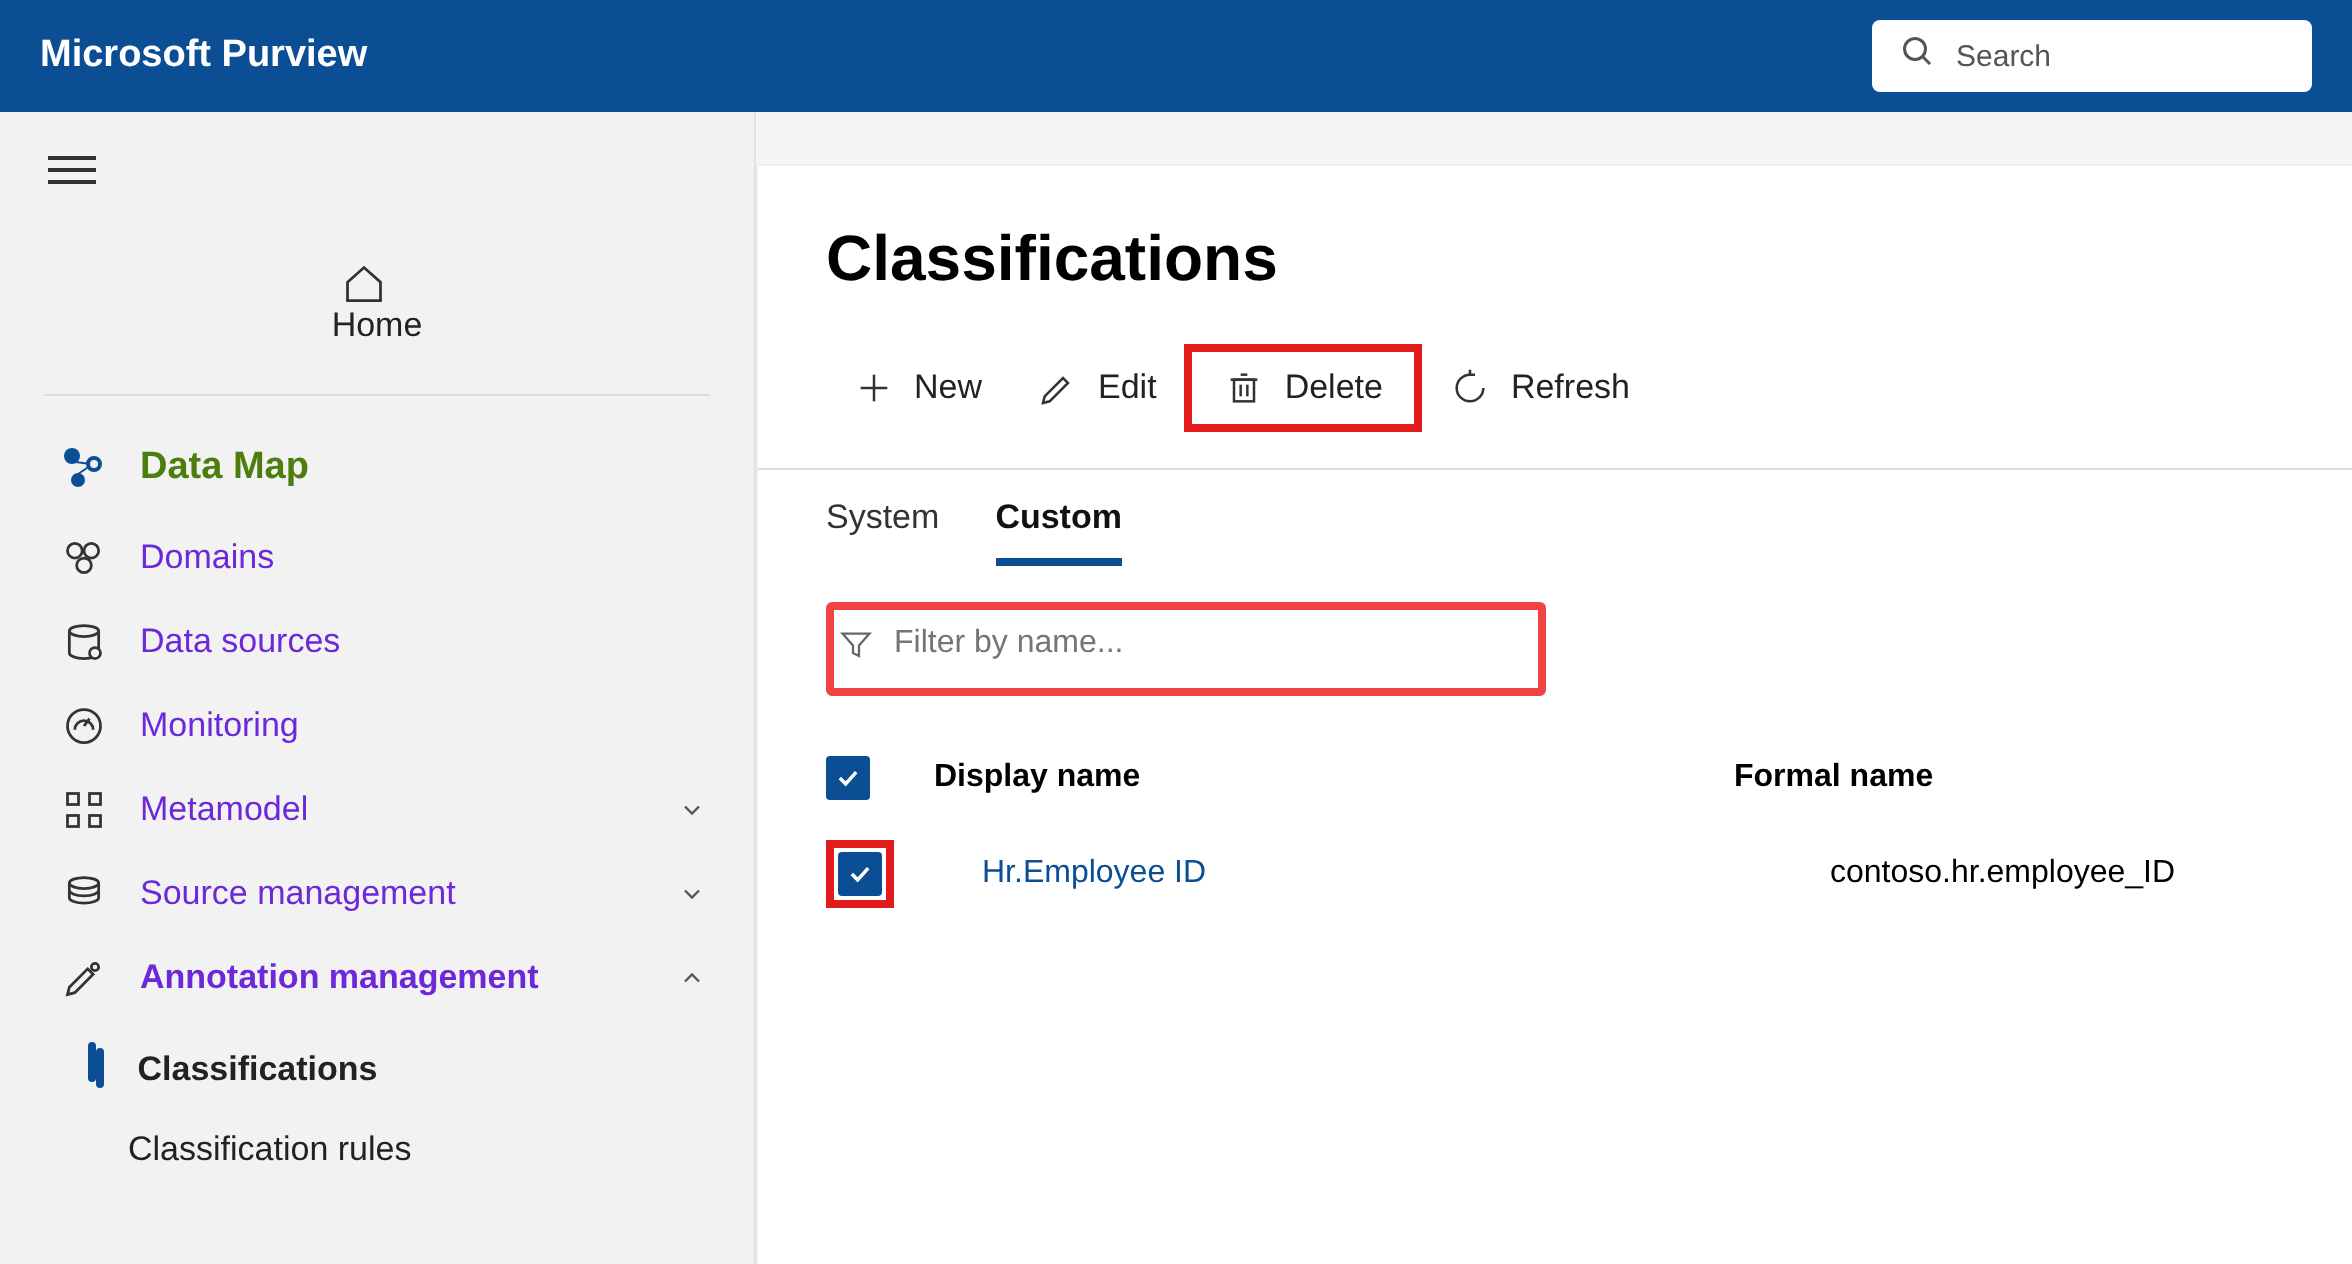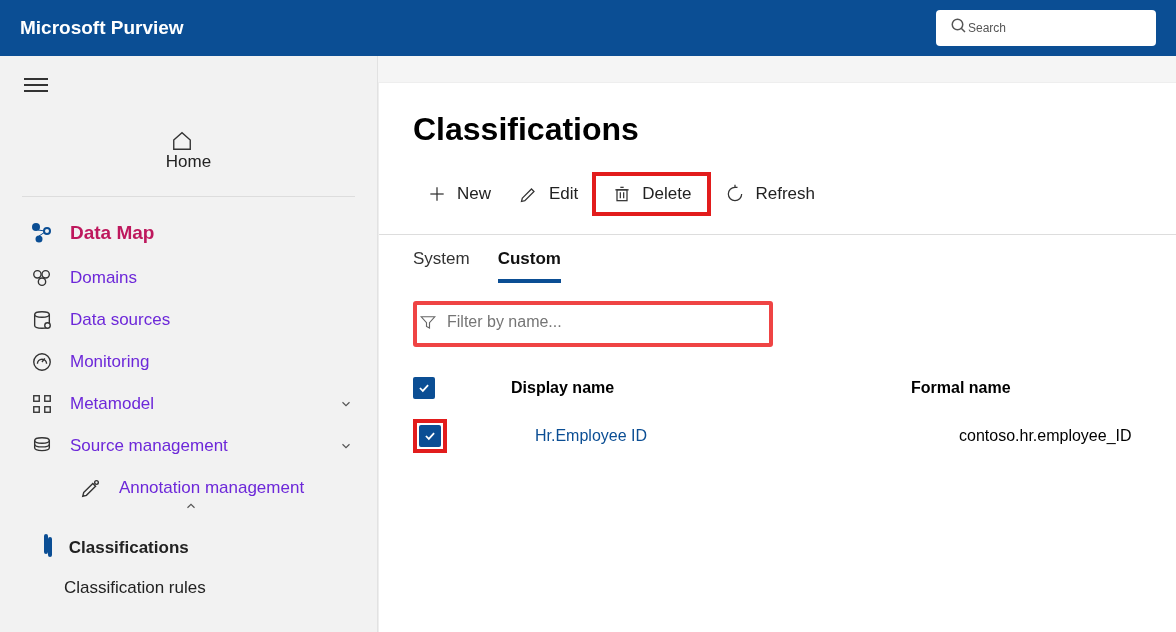--- a/index.html
+++ b/index.html
@@ -1,41 +1,41 @@
 <!DOCTYPE html>
 <html><head>
 <meta charset="utf-8">
 <style>
   * { box-sizing: border-box; margin: 0; padding: 0; }
   body { font-family: "Segoe UI", -apple-system, sans-serif; background: #f5f5f5; overflow: hidden; width: 1176px; height: 632px; }
 
   .top-bar { background: #0b4e94; color: #fff; height: 56px; display: flex; align-items: center; padding: 0 20px; justify-content: space-between; }
   .app-title { font-size: 19px; font-weight: 600; }
   .search-box { background: #fff; border-radius: 4px; display: flex; align-items: center; padding: 6px 14px; width: 220px; height: 36px; color: #555; }
-  .search-box input { border: none; outline: none; font-size: 12px; margin-left: 0; background: transparent; color: #333; width: 100%; }
+  .search-box input { border: none; outline: none; font-size: 15px; margin-left: 10px; background: transparent; color: #333; width: 100%; }
   .search-box input::placeholder { color: #555; }
 
   .workspace { display: flex; height: calc(100% - 56px); }
 
   .sidebar { width: 378px; background: #f2f2f2; padding: 18px 0 0 0; border-right: 1px solid #e2e2e2; }
   .hamburger { padding: 0 24px 18px 24px; }
   .hamburger-lines { display: inline-block; width: 24px; }
   .hamburger-lines span { display: block; height: 2px; background: #333; margin: 4px 0; }
 
   .side-item { display: flex; align-items: center; padding: 12px 28px; font-size: 17px; color: #222; cursor: pointer; flex-direction: column; }
   .side-item .icon-slot { width: 28px; margin-right: 14px; display: flex; align-items: center; justify-content: center; }
   .side-divider { border: none; border-top: 1px solid #ddd; margin: 12px 22px; }
-  .side-section { display: flex; align-items: center; padding: 12px 24px 12px 28px; font-size: 19px; font-weight: 600; color: #be185d; cursor: pointer; justify-content: space-between; }
+  .side-section { display: flex; align-items: center; padding: 12px 24px 12px 28px; font-size: 19px; font-weight: 600; color: #4d7c0f; cursor: pointer; justify-content: space-between; }
   .side-section .left { display: flex; align-items: center; }
   .side-section .icon-slot { width: 28px; margin-right: 14px; display: flex; align-items: center; justify-content: center; }
 
   .side-sub { display: flex; align-items: center; padding: 10px 24px 10px 28px; font-size: 17px; color: #6d28d9; cursor: pointer; justify-content: space-between; }
   .side-sub .left { display: flex; align-items: center; }
   .side-sub .icon-slot { width: 28px; margin-right: 14px; display: flex; align-items: center; justify-content: center; }
-  .side-sub.bold { font-weight: 400; flex-direction: column; }
+  .side-sub.bold { font-weight: 700; }
 
   .side-leaf { padding: 10px 24px 10px 64px; font-size: 17px; color: #222; cursor: pointer; }
   .side-leaf.active { font-weight: 600; }
   .side-leaf.active::before { content: ""; display: inline-block; width: 4px; height: 20px; background: #0b4e94; border-radius: 2px; position: relative; left: -16px; top: 4px; margin-right: -4px; }
   .side-leaf-wrap { position: relative; }
   .active-bar { position: absolute; left: 44px; top: 11px; width: 4px; height: 20px; background: #0b4e94; border-radius: 3px; }
 
   .chevron { width: 14px; height: 14px; }
 
   .main { flex: 1; background: #fff; margin-top: 26px; border-left: 1px solid #eee; border-top: 1px solid #eee; padding: 28px 0 0 0; position: relative; }
@@ -51,21 +51,21 @@
   .tab { font-size: 17px; padding-bottom: 10px; cursor: pointer; color: #333; }
   .tab.active { font-weight: 600; color: #111; border-bottom: 4px solid #0b4e94; }
 
   .filter-wrap { padding: 18px 34px 10px 34px; }
   .filter-box { border: 4px solid #ef4444; border-radius: 3px; display: flex; align-items: flex-start; padding: 8px 2px; width: 360px; }
   .filter-box input { border: none; outline: none; font-size: 16px; margin-left: 10px; background: transparent; width: 100%; }
 
   .table { padding: 10px 34px; }
   .t-header { display: flex; align-items: center; font-weight: 600; padding: 10px 0; }
   .col-check { width: 54px; display: flex; align-items: center; }
-  .col-display { width: 400px; margin-left: 44px; }
+  .col-display { width: 400px; }
   .col-formal { flex: 1; }
   .t-row { display: flex; align-items: center; padding: 10px 0; gap: 24px; }
   .t-row .col-display span { color: #0b4e94; cursor: pointer; }
 
   .checkbox { width: 22px; height: 22px; background: #0b4e94; display: flex; align-items: center; justify-content: center; border-radius: 2px; }
   .checkbox svg { width: 14px; height: 14px; }
 
 </style>
 </head>
 <body>

